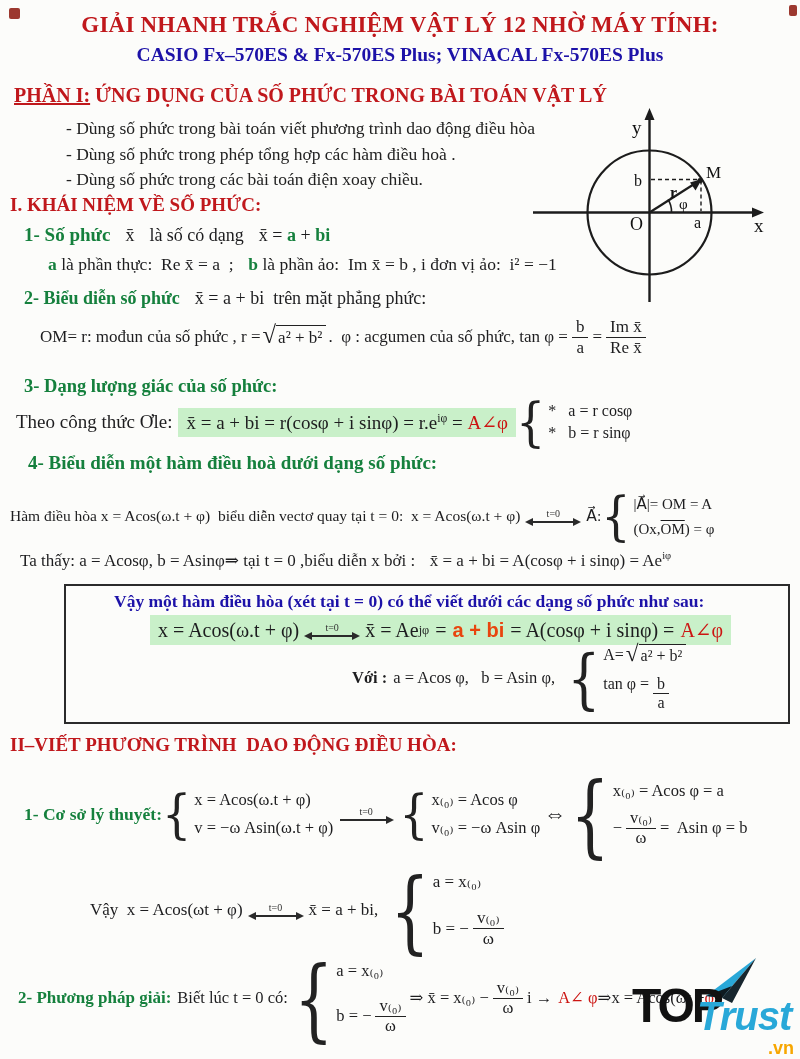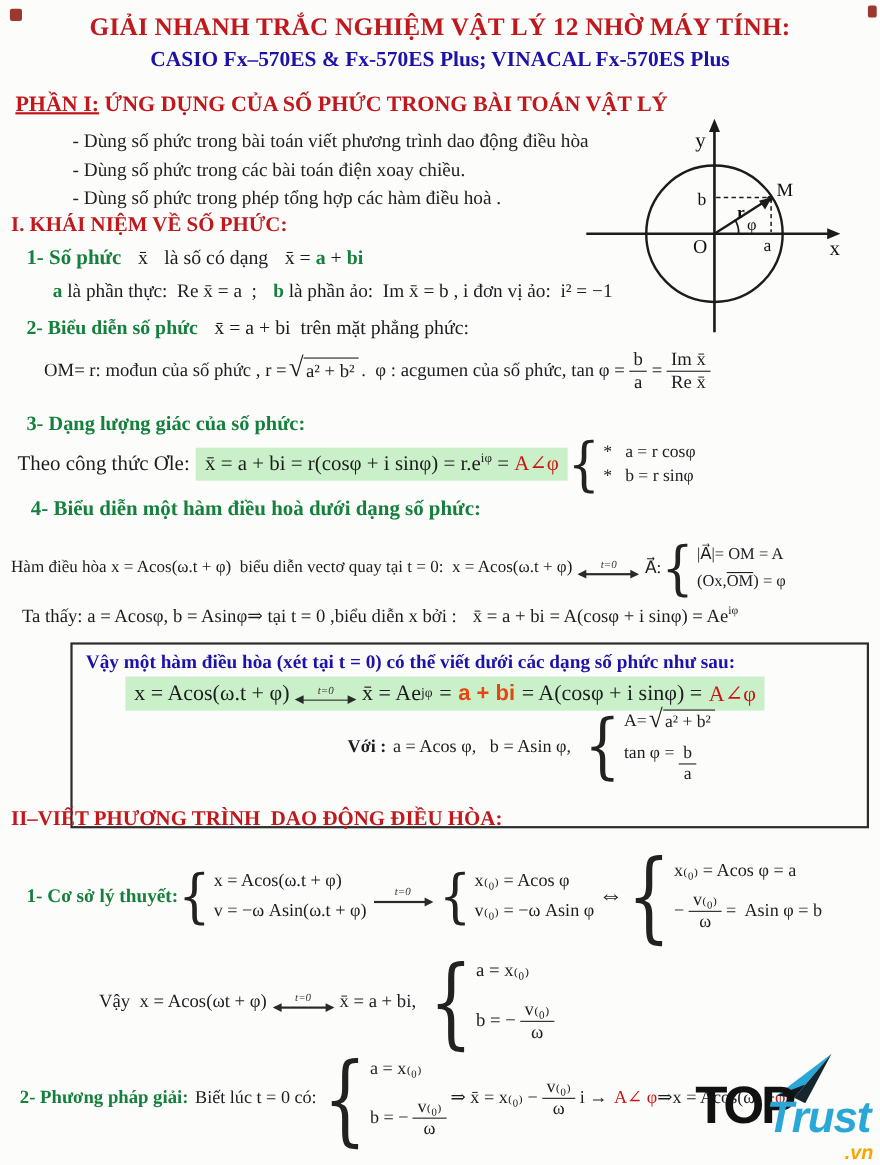--- a/index.html
+++ b/index.html
@@ -32,21 +32,21 @@
   .blk-i3{top:376px;left:24px;font-size:18.5px;}
   .blk-i3b{top:396px;left:16px;display:flex;align-items:center;height:52px;font-size:19px;}
   .blk-i4{top:452px;left:28px;font-size:19px;}
   .blk-i4a{top:484px;left:10px;display:flex;align-items:center;height:64px;font-size:15.5px;}
   .blk-i4b{top:550px;left:20px;font-size:17px;}
 
   
   .ghl{background:#c9f0c9;padding:3px 8px;}
 
   
-  .blk-box{top:584px;left:64px;width:726px;height:169px;border:2px solid #2b2b2b;box-sizing:border-box;}
+  .blk-box{top:584px;left:64px;width:726px;height:140px;border:2px solid #2b2b2b;box-sizing:border-box;padding-left:36px;}
   .box-l1{margin:5px 0 0 12px;font-size:17.5px;font-weight:bold;color:#1d12a8;}
   .box-f{margin:3px 0 0 48px;display:flex;align-items:center;font-size:20px;}
   .box-w{margin:0 0 0 250px;display:flex;align-items:center;font-size:16.5px;height:66px;}
 
   
   .blk-s2h{top:734px;left:10px;font-size:19px;font-weight:bold;color:#c0181c;}
   .blk-basis{top:766px;left:24px;display:flex;align-items:center;font-size:16.5px;height:96px;}
   .blk-basis .hd{font-size:17.5px;}
   .blk-vay{top:864px;left:90px;display:flex;align-items:center;font-size:17px;height:92px;}
   .blk-method{top:950px;left:18px;display:flex;align-items:center;font-size:16.5px;height:96px;}
@@ -64,21 +64,21 @@
   .brc{display:inline-block;font-family:"DejaVu Serif",serif;font-weight:400;color:#222;}
   .brc.h46{font-size:46px;transform:scaleY(1.15);}
   .brc.h58{font-size:52px;transform:scaleY(1.25);}
   .brc.h84{font-size:62px;transform:scaleY(1.45);}
   .col{display:inline-flex;flex-direction:column;justify-content:center;margin-left:3px;}
   .col.g8 > *{margin:4px 0;}
   .col.g2 > *{margin:2px 0;}
 
   
   .arrw{display:inline-flex;flex-direction:column;align-items:center;margin:0 7px;vertical-align:middle;}
-  .arrw .albl{font-size:10px;line-height:1;margin-bottom:2px;color:#333;font-style:italic;}
+  .arrw .albl{font-size:10px;line-height:1;margin-bottom:2px;color:#333;}
   .shaft{position:relative;width:52px;height:1.6px;background:#2a2a2a;}
   .shaft.r::after{content:"";position:absolute;right:-2px;top:-3.6px;border-left:8px solid #2a2a2a;border-top:4.5px solid transparent;border-bottom:4.5px solid transparent;}
   .shaft.l::before{content:"";position:absolute;left:-2px;top:-3.6px;border-right:8px solid #2a2a2a;border-top:4.5px solid transparent;border-bottom:4.5px solid transparent;}
 
   .gap6{display:inline-block;width:6px;}
   .gap12{display:inline-block;width:12px;}
 
   
   .obold{color:#e8450e;font-weight:bold;font-family:"Liberation Sans","DejaVu Sans",sans-serif;}
 
@@ -87,42 +87,42 @@
 
   
   .mark{background:#8e1c12;opacity:0.88;border-radius:2px;}
   .m1{left:9px;top:8px;width:11px;height:11px;}
   .m2{left:789px;top:5px;width:8px;height:11px;}
 
   
   .blk-wm{top:960px;left:596px;width:204px;height:99px;z-index:9;}
   .wm-top{position:absolute;left:36px;top:22px;font-family:"Liberation Sans","DejaVu Sans",sans-serif;font-weight:900;font-size:48px;line-height:1;letter-spacing:-3px;color:#111;}
   .wm-trust{position:absolute;left:101px;top:36px;font-family:"Liberation Sans","DejaVu Sans",sans-serif;font-weight:bold;font-style:italic;font-size:40px;line-height:1;letter-spacing:-1px;color:#29a8d8;}
-  .wm-vn{position:absolute;right:6px;bottom:0px;font-family:"Liberation Sans","DejaVu Sans",sans-serif;font-weight:bold;font-style:italic;font-size:18px;color:#f7a600;}
+  .wm-vn{position:absolute;right:6px;bottom:0px;font-family:"Liberation Sans","DejaVu Sans",sans-serif;font-weight:bold;font-size:18px;color:#f7a600;}
   .wm-plane{position:absolute;left:56px;top:-4px;}
 </style>
 </head>
 <body>
 
 <div class="page">
 
   <div class="abs mark m1"></div>
   <div class="abs mark m2"></div>
 
   <div class="abs center blk-title">GIẢI NHANH TRẮC NGHIỆM VẬT LÝ 12 NHỜ MÁY TÍNH:</div>
   <div class="abs center blk-subtitle">CASIO Fx–570ES &amp; Fx-570ES Plus; VINACAL Fx-570ES Plus</div>
 
   <div class="abs blk-part1">
     <span class="u">PHẦN I:</span><span class="keep"> ỨNG DỤNG CỦA SỐ PHỨC TRONG BÀI TOÁN VẬT LÝ</span>
   </div>
 
   <div class="abs blk-bullets">
     <div>- Dùng số phức trong bài toán viết phương trình dao động điều hòa</div>
+    <div>- Dùng số phức trong phép tổng hợp các hàm điều hoà .</div>
     <div>- Dùng số phức trong các bài toán điện xoay chiều.</div>
-    <div>- Dùng số phức trong phép tổng hợp các hàm điều hoà .</div>
   </div>
 
   <svg class="abs blk-diagram" viewBox="0 0 272 202" width="272" height="202">
     <line x1="123.5" y1="196" x2="123.5" y2="8" stroke="#1c1c1c" stroke-width="2.4"></line>
     <polygon points="123.5,2 118.5,14 128.5,14" fill="#1c1c1c"></polygon>
     <line x1="7" y1="106.5" x2="232" y2="106.5" stroke="#1c1c1c" stroke-width="2.4"></line>
     <polygon points="238,106.5 226,101.5 226,111.5" fill="#1c1c1c"></polygon>
     <circle cx="123.5" cy="106.5" r="62" fill="none" stroke="#1c1c1c" stroke-width="2.2"></circle>
     <line x1="125" y1="73.5" x2="174" y2="73.5" stroke="#1c1c1c" stroke-width="1.4" stroke-dasharray="4 3"></line>
     <line x1="175" y1="74.5" x2="175" y2="105" stroke="#1c1c1c" stroke-width="1.4" stroke-dasharray="4 3"></line>

